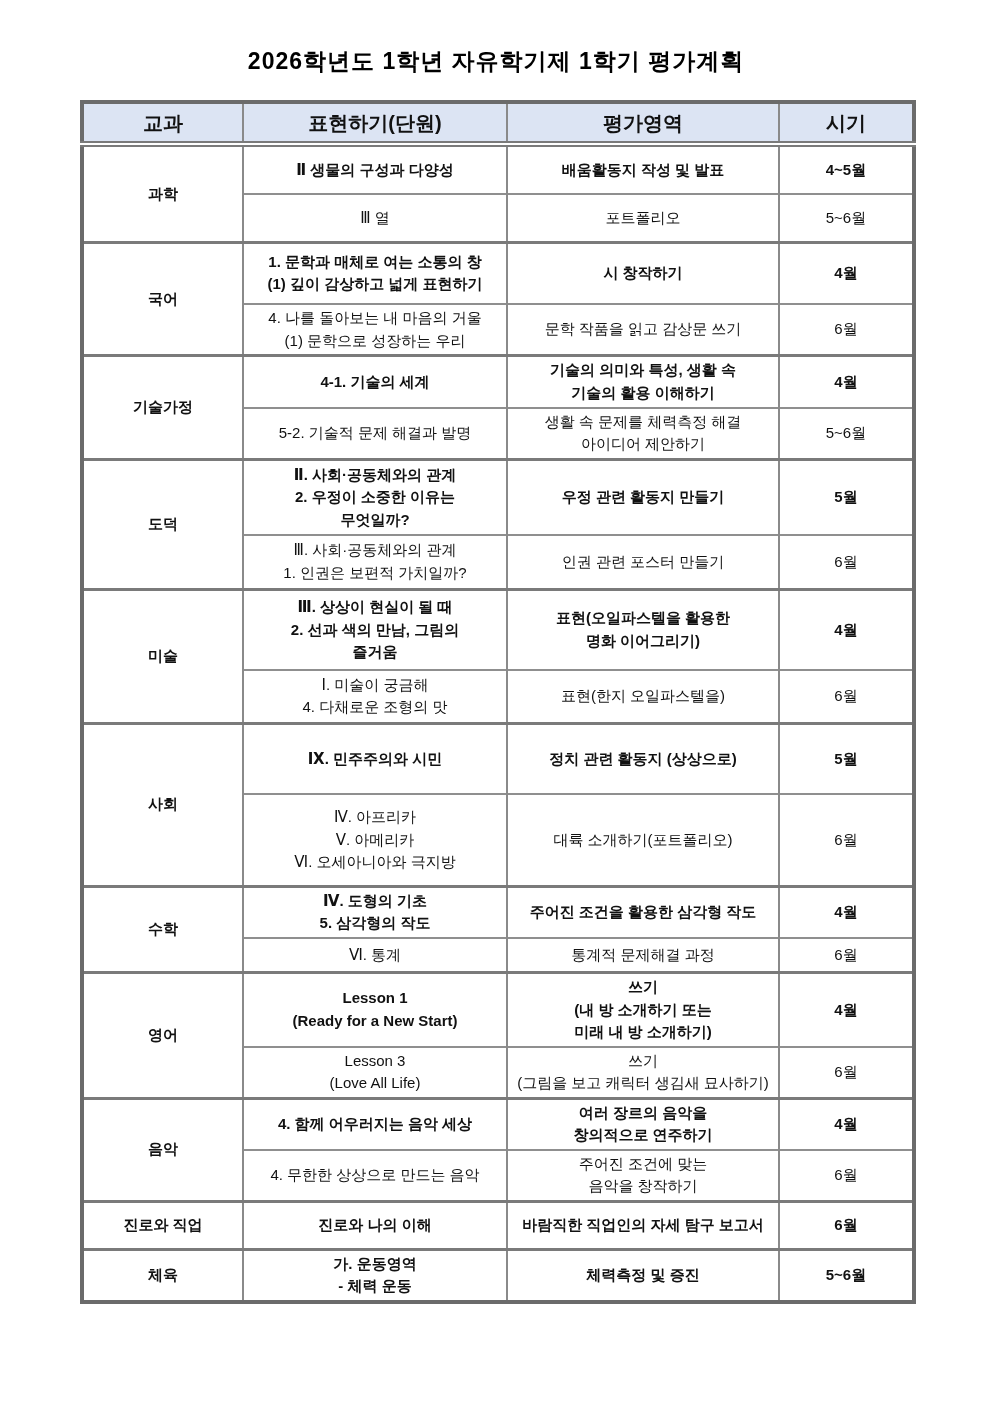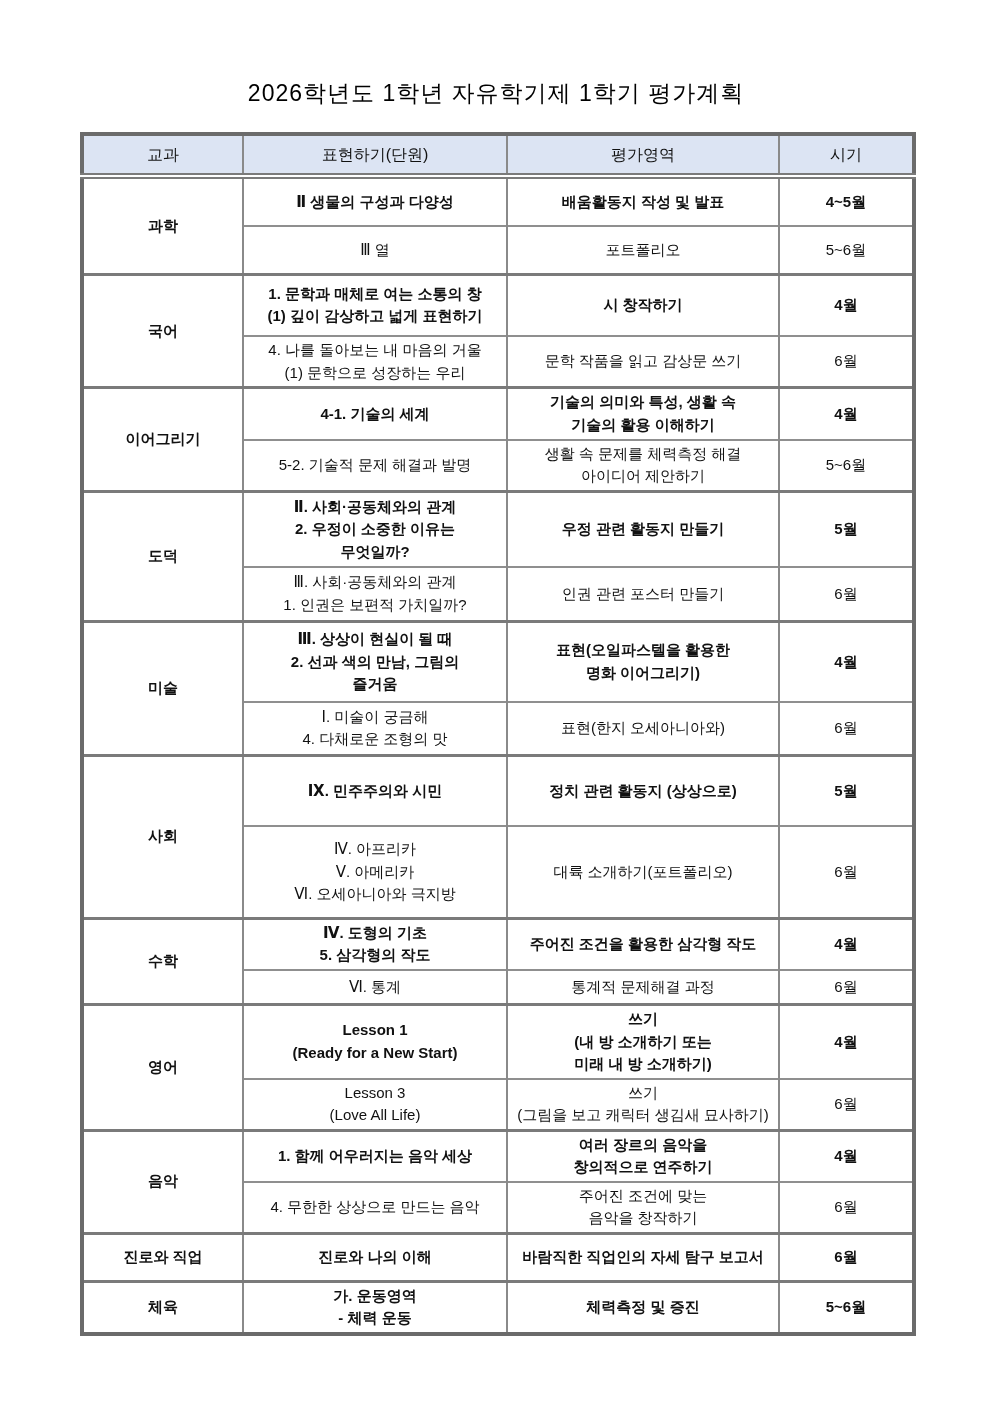--- a/index.html
+++ b/index.html
@@ -14,25 +14,25 @@
     font-family: "Liberation Sans", "DejaVu Sans", sans-serif;
     color: #111111;
   }
   .page {
     width: 992px;
     height: 1403px;
     background: #ffffff;
     box-sizing: border-box;
   }
   .title {
-    margin: 14px;
-    padding-top: 64px;
+    margin: 0;
+    padding-top: 46px;
     text-align: center;
     font-size: 23px;
-    font-weight: normal;
+    font-weight: bold;
     letter-spacing: 1px;
     color: #000000;
   }
   table.plan {
     border-collapse: collapse;
     table-layout: fixed;
     width: 832px;
     margin: 23px 0 0 80px;
     border: 4px solid #6b6b6b;
   }
@@ -45,22 +45,22 @@
     padding: 2px 4px;
     box-sizing: border-box;
     white-space: pre-line;
     font-size: 15px;
     line-height: 1.5;
     color: #111111;
     overflow: hidden;
   }
   table.plan thead th {
     background: #dce4f3;
-    font-weight: normal;
-    font-size: 16px;
+    font-weight: bold;
+    font-size: 20px;
     border-bottom: 6px double #7a7a7a;
   }
   tr.sec > td {
     border-top: 3px solid #7a7a7a;
     font-weight: bold;
   }
   tr.sub > td {
     border-top: 2px solid #8f8f8f;
   }
   td.loose {
@@ -114,21 +114,21 @@
         <td class="period">4월</td>
       </tr>
       <tr class="sub" style="height:47px">
         <td class="unit">4. 나를 돌아보는 내 마음의 거울
 (1) 문학으로 성장하는 우리</td>
         <td class="eval">문학 작품을 읽고 감상문 쓰기</td>
         <td class="period">6월</td>
       </tr>
 
       <tr class="sec" style="height:52px">
-        <td class="subject" rowspan="2">이어그리기</td>
+        <td class="subject" rowspan="2">기술가정</td>
         <td class="unit">4-1. 기술의 세계</td>
         <td class="eval">기술의 의미와 특성, 생활 속
 기술의 활용 이해하기</td>
         <td class="period">4월</td>
       </tr>
       <tr class="sub" style="height:49px">
         <td class="unit">5-2. 기술적 문제 해결과 발명</td>
         <td class="eval">생활 속 문제를 체력측정 해결
 아이디어 제안하기</td>
         <td class="period">5~6월</td>
@@ -154,21 +154,21 @@
         <td class="unit">Ⅲ. 상상이 현실이 될 때
 2. 선과 색의 만남, 그림의
 즐거움</td>
         <td class="eval">표현(오일파스텔을 활용한
 명화 이어그리기)</td>
         <td class="period">4월</td>
       </tr>
       <tr class="sub" style="height:53px">
         <td class="unit">Ⅰ. 미술이 궁금해
 4. 다채로운 조형의 맛</td>
-        <td class="eval">표현(한지 오세아니아와)</td>
+        <td class="eval">표현(한지 오일파스텔을)</td>
         <td class="period">6월</td>
       </tr>
 
       <tr class="sec" style="height:71px">
         <td class="subject" rowspan="2">사회</td>
         <td class="unit">Ⅸ. 민주주의와 시민</td>
         <td class="eval">정치 관련 활동지 (상상으로)</td>
         <td class="period">5월</td>
       </tr>
       <tr class="sub" style="height:92px">
@@ -204,21 +204,21 @@
       <tr class="sub" style="height:50px">
         <td class="unit loose">Lesson 3
 (Love All Life)</td>
         <td class="eval">쓰기
 (그림을 보고 캐릭터 생김새 묘사하기)</td>
         <td class="period">6월</td>
       </tr>
 
       <tr class="sec" style="height:48px">
         <td class="subject" rowspan="2">음악</td>
-        <td class="unit">1. 함께 어우러지는 음악 세상</td>
+        <td class="unit">4. 함께 어우러지는 음악 세상</td>
         <td class="eval">여러 장르의 음악을
 창의적으로 연주하기</td>
         <td class="period">4월</td>
       </tr>
       <tr class="sub" style="height:49px">
         <td class="unit">4. 무한한 상상으로 만드는 음악</td>
         <td class="eval">주어진 조건에 맞는
 음악을 창작하기</td>
         <td class="period">6월</td>
       </tr>

